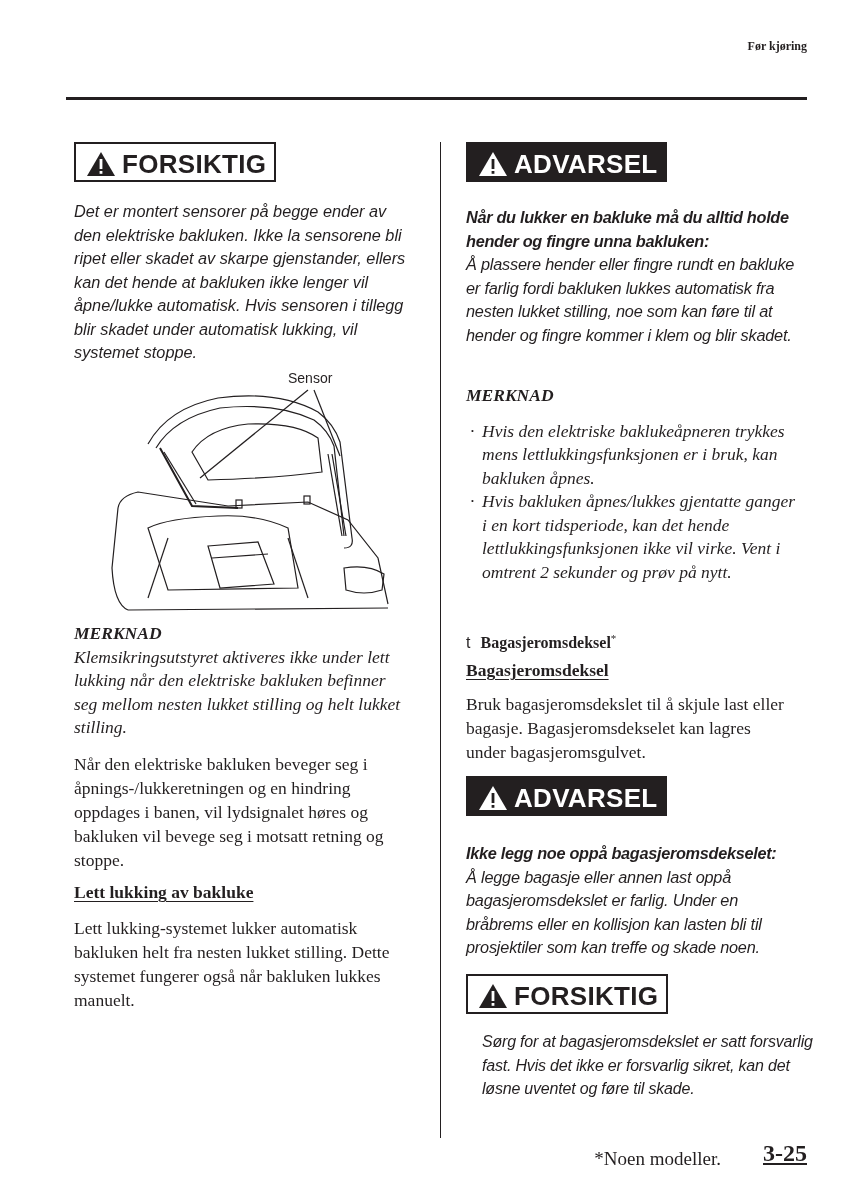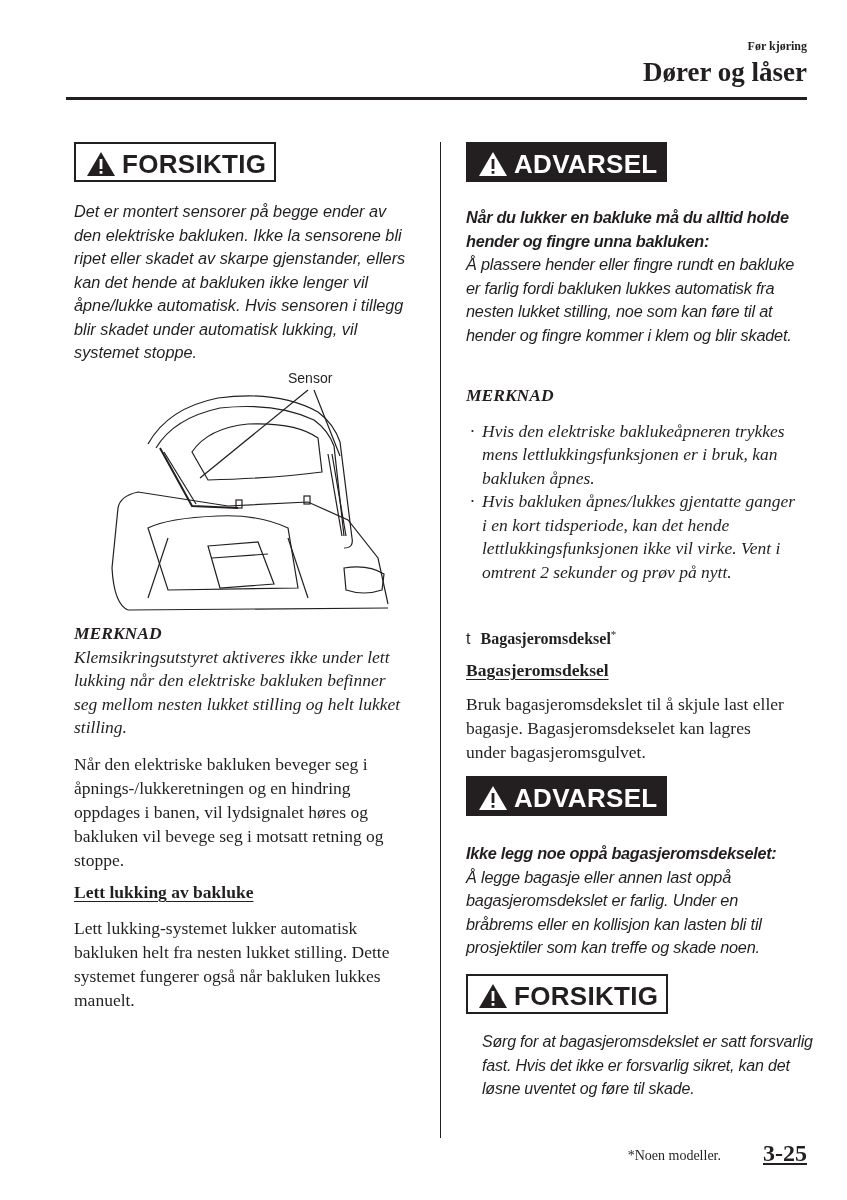--- a/index.html
+++ b/index.html
@@ -21,40 +21,39 @@
   .warn-box.warning { background: #231f20; color: #ffffff; border: 2px solid #231f20; }
   .warn-box svg { width: 30px; height: 26px; margin-right: 6px; }
 
   .sans-it { font-family: "Liberation Sans", sans-serif; font-style: italic; font-size: 16.3px; line-height: 23.5px; }
   .sans-bolditalic { font-family: "Liberation Sans", sans-serif; font-style: italic; font-weight: bold; font-size: 16.3px; line-height: 23.5px; letter-spacing: -0.3px; }
   .sans-it-sm { font-family: "Liberation Sans", sans-serif; font-style: italic; font-size: 16px; line-height: 23.5px; letter-spacing: -0.2px; margin-left: 16px; }
   .serif-it { font-family: "Liberation Serif", serif; font-style: italic; font-size: 17.5px; line-height: 23.5px; }
   .serif-bi { font-family: "Liberation Serif", serif; font-style: italic; font-weight: bold; font-size: 17.5px; line-height: 23.5px; }
   .serif-body { font-family: "Liberation Serif", serif; font-size: 17.5px; line-height: 24px; }
   .serif-bold-ul { font-family: "Liberation Serif", serif; font-weight: bold; font-size: 17.5px; line-height: 24px; text-decoration: underline; text-underline-offset: 3px; }
-  .serif-bold { font-family: "Liberation Serif", serif; font-weight: bold; font-size: 16px; line-height: 25px; }
+  .serif-bold { font-family: "Liberation Serif", serif; font-weight: bold; font-size: 16px; line-height: 32px; }
 
   p { margin: 0; }
   .blk { position: absolute; left: 0; width: 345px; }
 
   .bullet-list { list-style: none; margin: 0; padding: 0; }
   .bullet-list li { position: relative; padding-left: 16px; }
   .bullet-list li .dot { position: absolute; left: 4px; top: 0; }
 
-  #footer-note { position: absolute; right: 126px; top: 1148px; font-family: "Liberation Serif", serif; font-size: 14px; }
+  #footer-note { position: absolute; right: 126px; top: 1148px; font-family: "Liberation Serif", serif; font-size: 19px; }
   #page-number { position: absolute; right: 40px; top: 1140px; font-family: "Liberation Serif", serif; font-weight: bold; font-size: 24px; text-decoration: underline; }
 
   .illus { position: absolute; }
 </style>
 </head>
 <body>
 
 <div id="header-section">
   <div id="section-label">Før kjøring</div>
-  <div id="page-title">Dører og låser</div>
 </div>
 <div id="header-rule"></div>
 
 <div id="column-divider"></div>
 
 <div id="left-col" class="col">
 
   <div class="blk" style="top:0;">
     <div class="warn-box caution">
       <svg viewBox="0 0 30 26">

